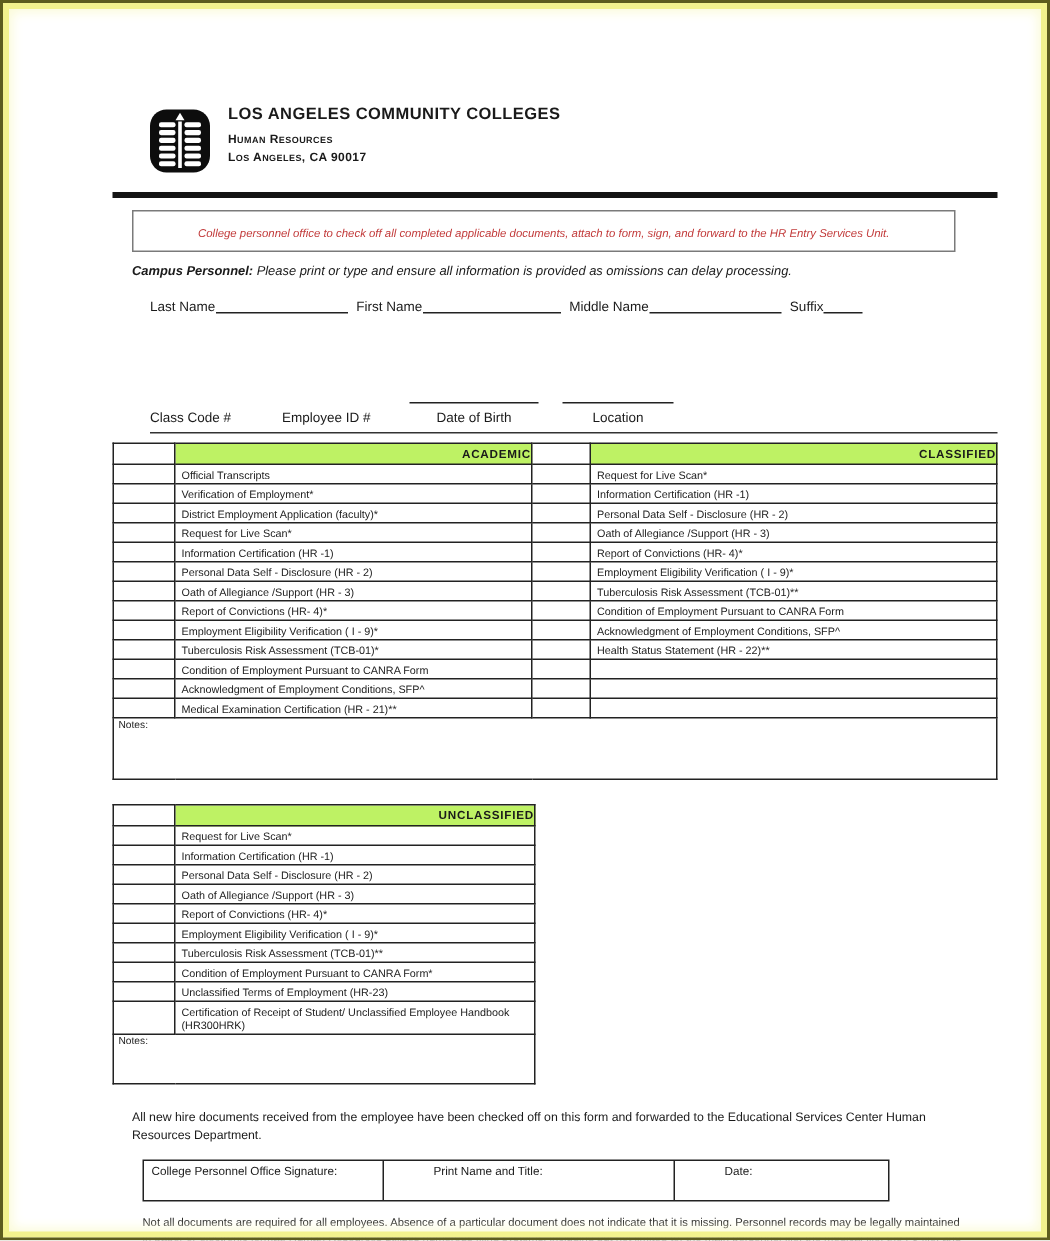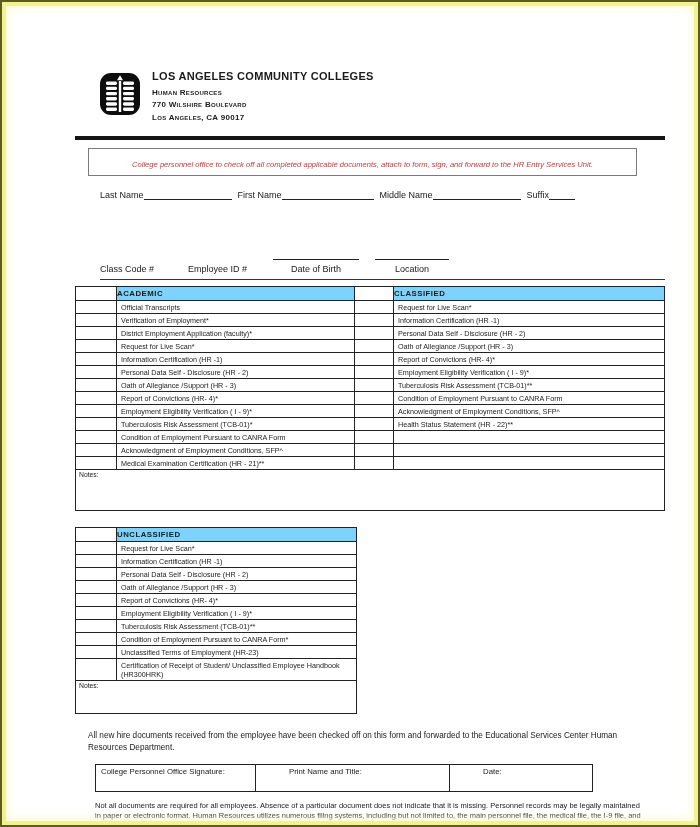--- a/index.html
+++ b/index.html
@@ -46,21 +46,21 @@
   .lbl-emp{margin-left:34px;margin-top:46px;}
   .ovl-dob{width:86px;margin-left:26px;text-align:center;}
   .ovl-loc{width:74px;margin-left:16px;text-align:center;}
   .row-underline{border-bottom:1px solid #333;margin:5px 0 0 25px;}
 
   
   table{border-collapse:collapse;}
   .main-table{width:100%;margin-top:6px;}
   .uncl-table{width:282px;margin-top:16px;}
   .main-table td,.main-table th,.uncl-table td,.uncl-table th{border:1px solid #222;}
-  th.gray{background:#7dd3fc;font-size:7.8px;font-weight:bold;letter-spacing:.5px;padding:2px 0;text-align:left;}
+  th.gray{background:#bef264;font-size:7.8px;font-weight:bold;letter-spacing:.5px;padding:2px 0;text-align:right;}
   td.chk{width:38px;}
   td.chk2{width:36px;}
   td.item{font-size:7.2px;padding:1.5px 4px;height:8px;color:#222;}
   td.chk-head{background:#fff;}
   td.notes{vertical-align:top;font-size:6.8px;padding:1px 3px;color:#222;}
   .notes-tall{height:38px;}
   .notes-uncl{height:30px;}
 
   
   .statement{margin:16px 0 0 13px;width:560px;font-size:8.2px;line-height:1.5;}
@@ -95,31 +95,33 @@
           <rect x="23" y="25.1" width="11" height="3.4" rx="1.4" fill="#ffffff"></rect>
           <rect x="6" y="30.3" width="11" height="3.4" rx="1.4" fill="#ffffff"></rect>
           <rect x="23" y="30.3" width="11" height="3.4" rx="1.4" fill="#ffffff"></rect>
           <rect x="6" y="35.5" width="11" height="3.4" rx="1.4" fill="#ffffff"></rect>
           <rect x="23" y="35.5" width="11" height="3.4" rx="1.4" fill="#ffffff"></rect>
         </svg>
       </div>
       <div class="org-block">
         <div class="org-name">LOS ANGELES COMMUNITY COLLEGES</div>
         <div class="addr">Human Resources</div>
-        <div class="addr">770 Wilshire Boulevard</div>
         <div class="addr">Los Angeles, CA 90017</div>
       </div>
     </div>
 
     <div class="thick-rule"></div>
 
     <div class="notice">
       <span>College personnel office to check off all completed applicable documents, attach to form, sign, and forward to the HR Entry Services Unit.</span>
     </div>
 
+    <div class="campus">
+      <b>Campus Personnel:</b><span> Please print or type and ensure all information is provided as omissions can delay processing.</span>
+    </div>
 
     <div class="name-row">
       <span>Last Name</span>
       <span class="fill-line fl-last"></span>
       <span>First Name</span>
       <span class="fill-line fl-first"></span>
       <span>Middle Name</span>
       <span class="fill-line fl-middle"></span>
       <span>Suffix</span>
       <span class="fill-line fl-suffix"></span>

